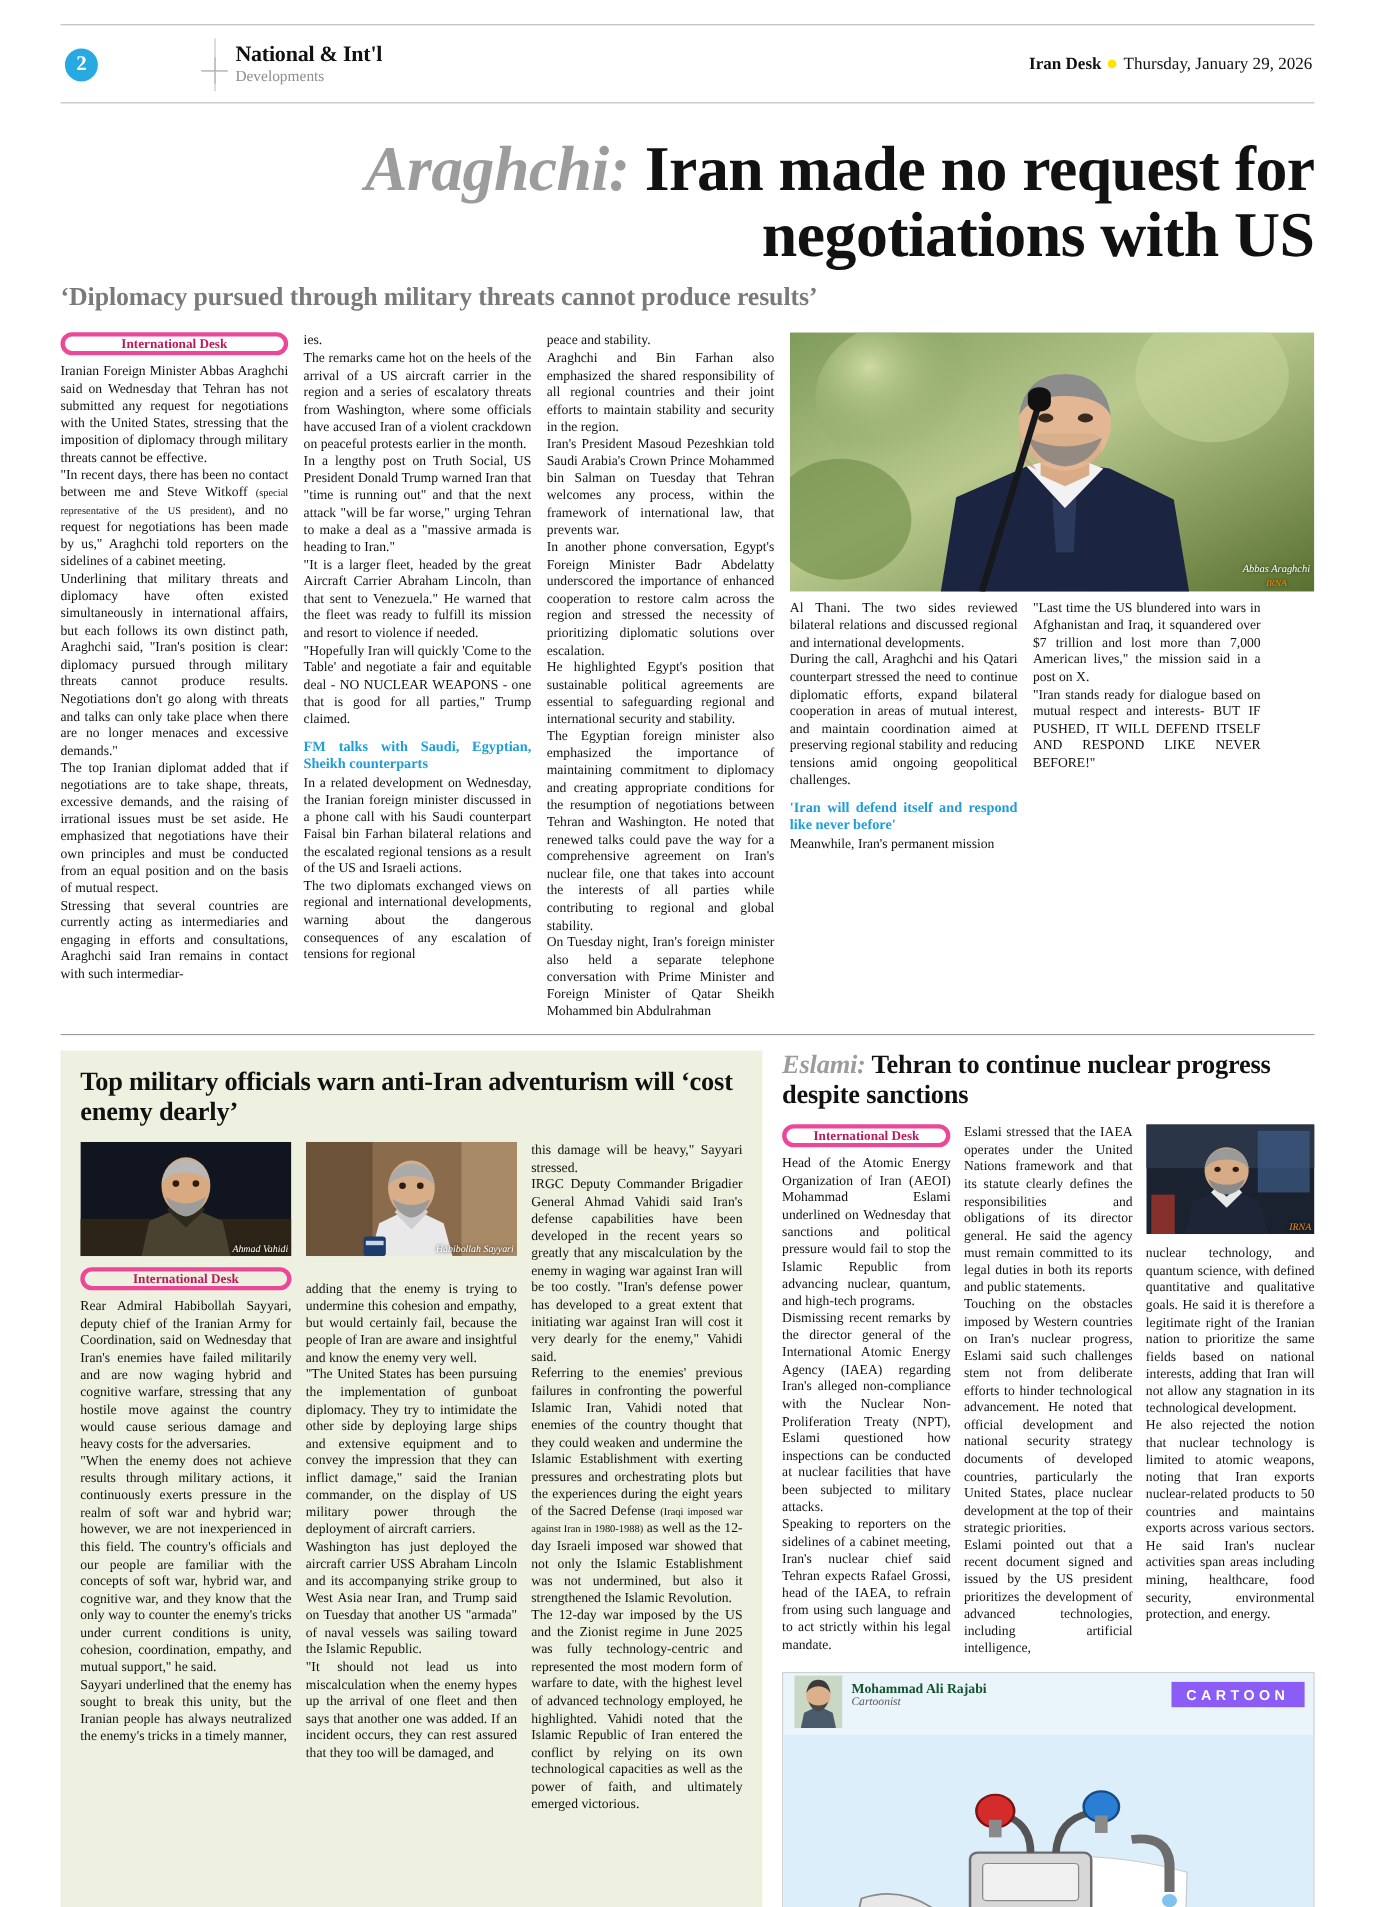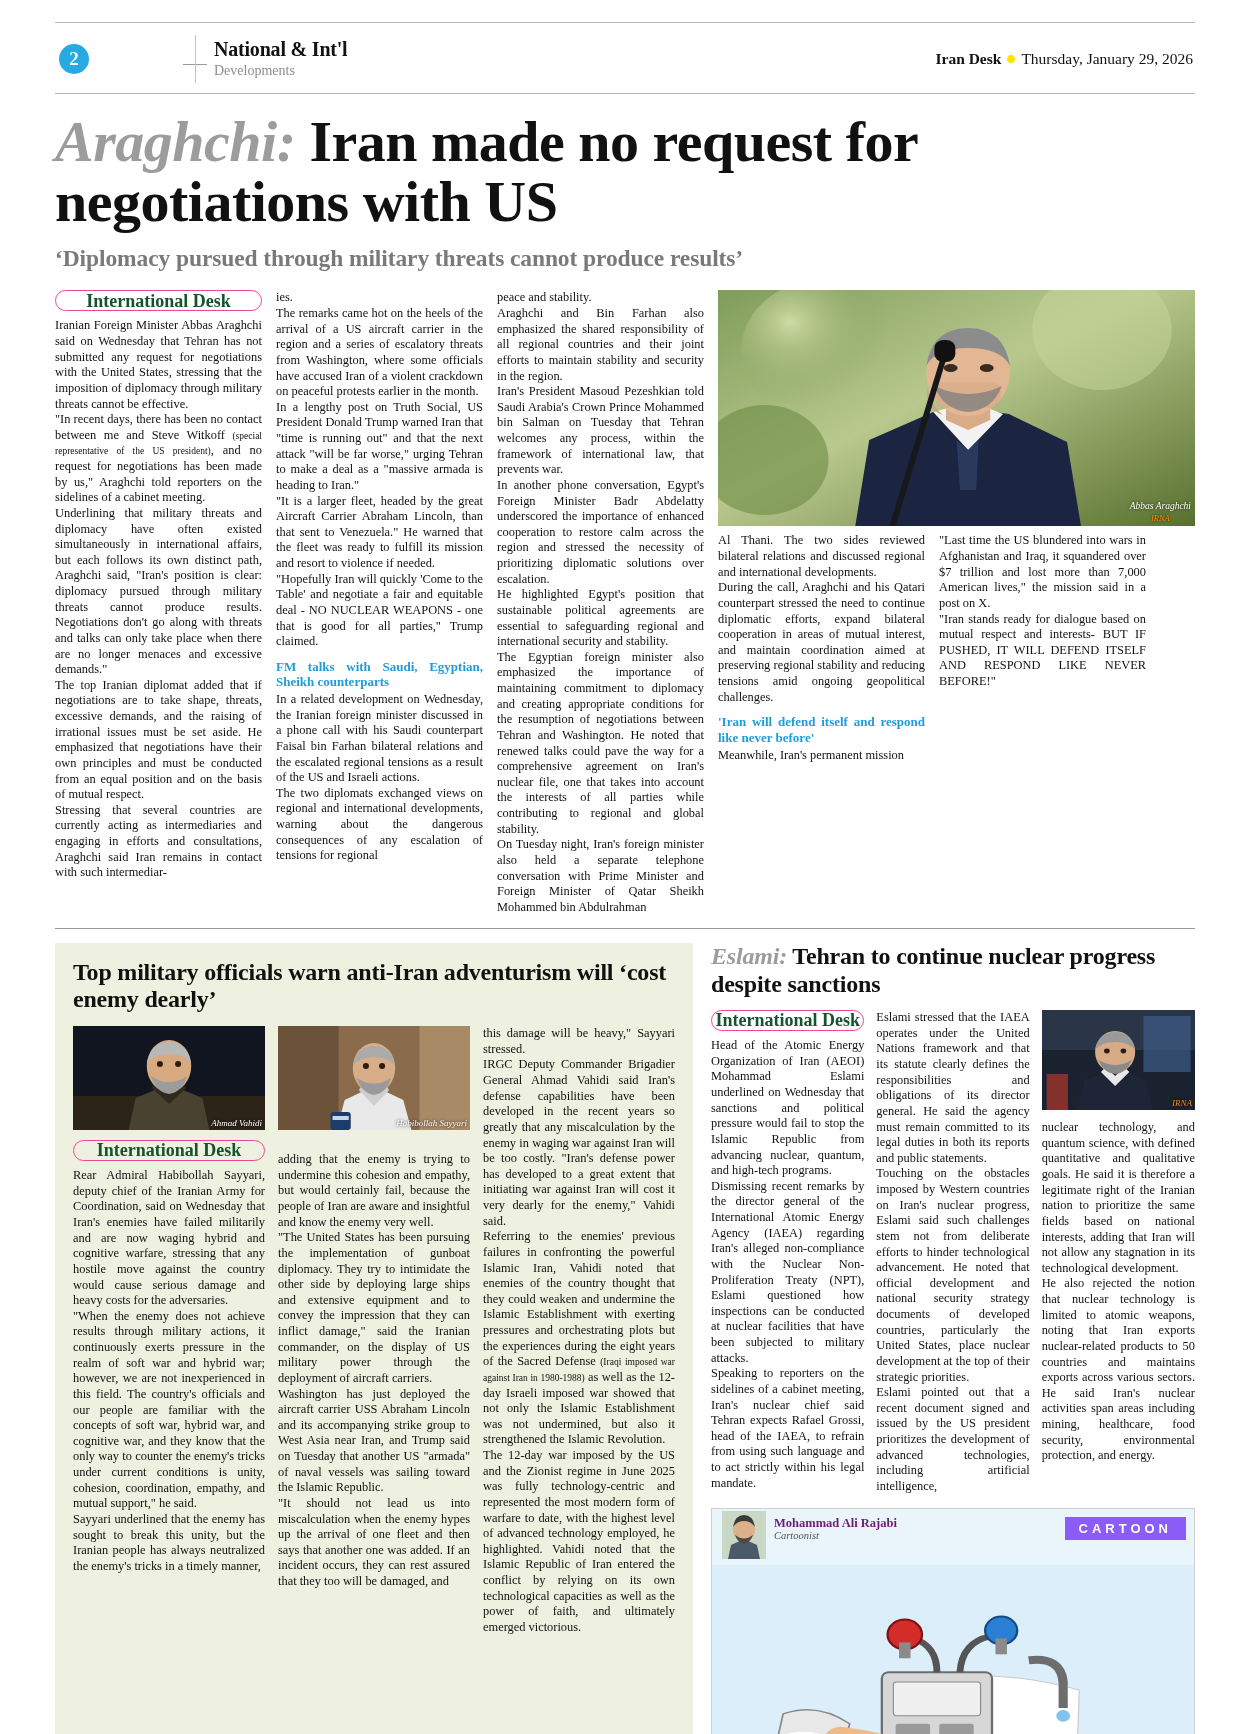--- a/index.html
+++ b/index.html
@@ -32,31 +32,31 @@
   .mast-divider { width:1px; background:#c2c2c2; height:48px; margin-left:106px; }
   .mast-titles { margin-left:18px; }
   .mast-title { font-size:20px; font-weight:bold; letter-spacing:-0.2px; line-height:1.15; }
   .mast-sub { font-size:14px; color:#8d8d8d; line-height:1.3; margin-top:1px; }
   .mast-right { margin-left:auto; display:flex; align-items:baseline; gap:6px; font-size:15.5px; padding-right:2px;}
   .mast-right .brand { font-weight:bold; }
   .dot-yellow { width:8px; height:8px; border-radius:50%; background:#ffe400; display:inline-block; position:relative; top:-1px;}
   .mast-rule { border-bottom:1px solid #b9b9b9; margin-top:8px; }
 
   
-  .headline { margin-top:18px; font-size:58px; line-height:1.03; font-weight:bold; letter-spacing:-0.5px; }
+  .headline { margin-top:30px; font-size:58px; line-height:1.03; font-weight:bold; letter-spacing:-0.5px;text-align:right; }
   .headline .kicker { color:#9c9c9c; font-style:italic; font-weight:bold; }
   .subheadline { margin-top:14px; font-size:23.5px; color:#7a7a7a; font-weight:bold; letter-spacing:-0.1px;}
   .col { font-size:12.4px; line-height:1.26; text-align:justify; hyphens:auto; }
   .col p { margin:0; }
   .small-note { font-size:9.5px; }
 
   .deskbadge {
-    border:1px solid #ec4899; border-radius:12px; height:21px;
+    border:4px solid #ec4899; border-radius:12px; height:21px;
     display:flex; align-items:center; justify-content:center;
-    color:#14532d; font-weight:bold; font-size:18px; margin-bottom:7px;
+    color:#be185d; font-weight:bold; font-size:12px; margin-bottom:7px;
   }
   .bluehead { color:#1f9dd9; font-weight:bold; font-size:13px; line-height:1.2; margin-bottom:2px;}
 
   
   .topstory { margin-top:18px; display:grid; grid-template-columns:207px 207px 207px 1fr; gap:14px; }
   .photo-main { width:100%; height:236px; position:relative; overflow:hidden; }
   .cap-overlay {
     position:absolute; right:4px; bottom:3px; text-align:center;
     font-size:9.5px; font-style:italic; color:#fff; text-shadow:0 0 3px rgba(0,0,0,.8);
     line-height:1.25;
@@ -74,21 +74,21 @@
   .cap-sm { position:absolute; right:3px; bottom:2px; font-size:9px; font-style:italic; color:#fff; text-shadow:0 0 3px rgba(0,0,0,.85); }
 
   .right-head { font-size:24px; font-weight:bold; line-height:1.14; letter-spacing:-0.2px; }
   .right-head .kicker { color:#9c9c9c; font-style:italic; }
   .right-cols { display:grid; grid-template-columns:1fr 1fr 1fr; gap:12px; margin-top:12px; }
 
   
   .cartoon-box { margin-top:13px; border:1px solid #cfcfcf; background:#eaf4fb; position:relative; height:318px; overflow:hidden;}
   .cartoon-top { display:flex; align-items:center; gap:10px; padding:7px 0 6px 62px; position:relative; }
   .cart-avatar { position:absolute; left:10px; top:2px; width:44px; height:48px; overflow:hidden; }
-  .cart-name { font-size:12.5px; font-weight:bold; color:#701a75; line-height:1.15; }
+  .cart-name { font-size:12.5px; font-weight:bold; color:#14532d; line-height:1.15; }
   .cart-role { font-size:10.5px; font-style:italic; color:#555; }
   .cart-label {
     margin-left:auto; background:#8b5cf6; color:#fff; font-weight:bold;
     letter-spacing:4px; font-size:13px; padding:4px 14px; font-family:"Liberation Sans", sans-serif;
     margin-right:8px;
     text-align:right;
   }
   .cartoon-art { position:absolute; left:0; right:0; top:56px; bottom:0; }
 </style>
 </head>

